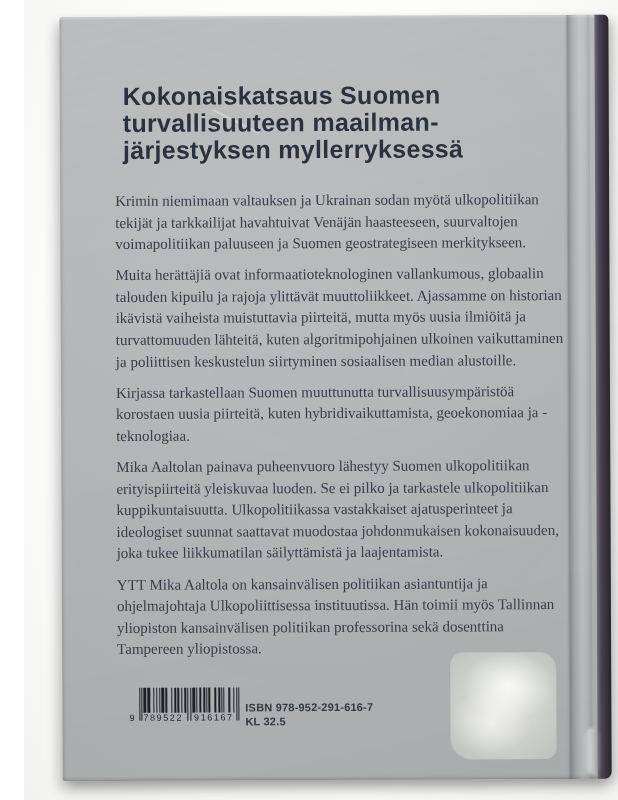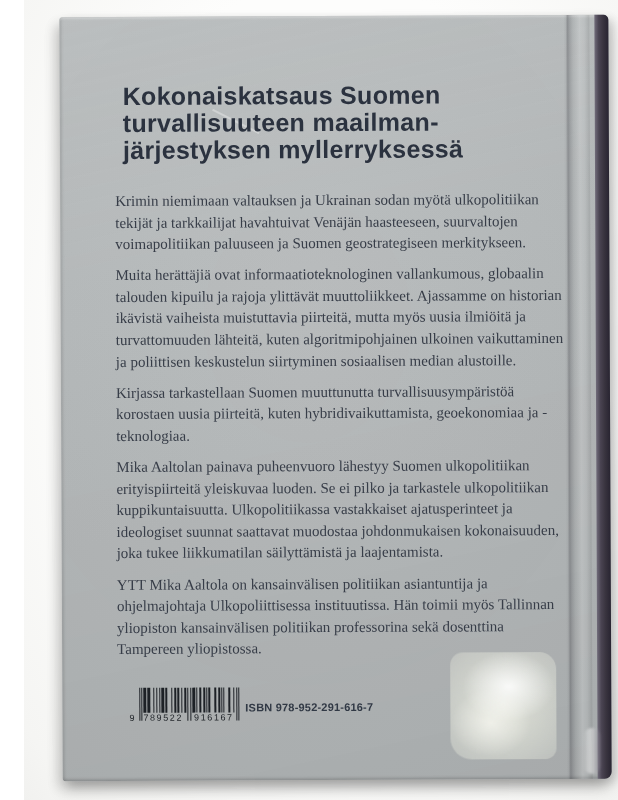--- a/index.html
+++ b/index.html
@@ -165,20 +165,21 @@
         </div>
       <div class="bdigits">
         <span class="bd bd0">9</span>
         <span class="bd bd1">789522</span>
         <span class="bd bd2">916167</span>
       </div>
     </div>
 
     <div class="isbn">
       <div>ISBN 978-952-291-616-7</div>
+      <div>KL 32.5</div>
     </div>
 
     <div class="spine">
       <div class="groove"></div>
       <div class="spine-edge"></div>
       <div class="spine-curl"></div>
     </div>
   </div>
 </div>
 

